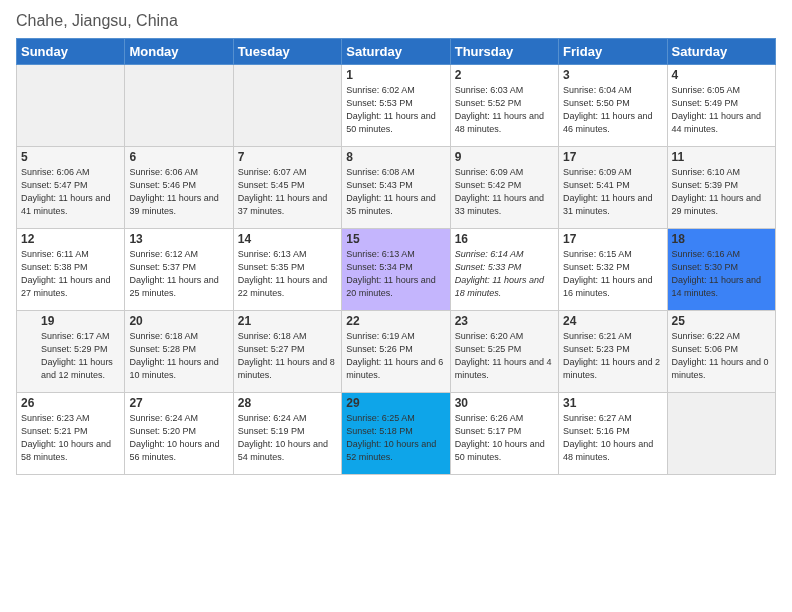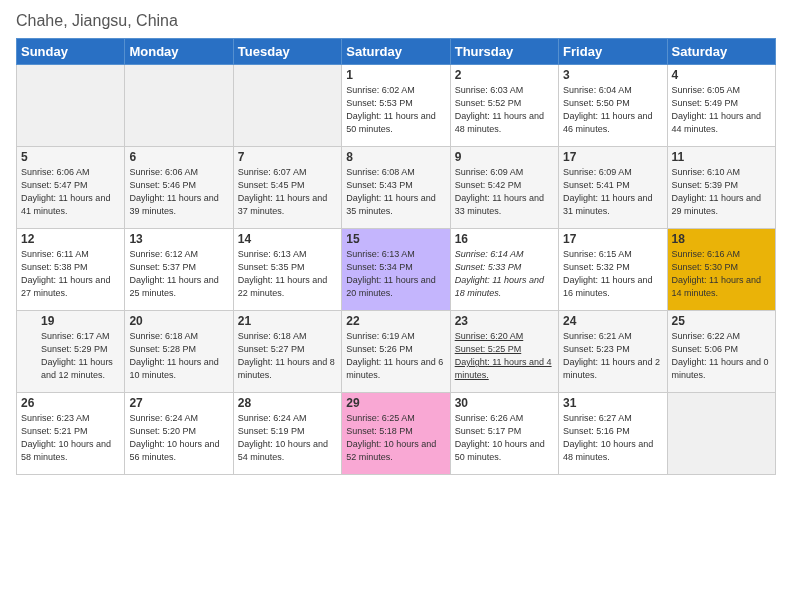--- a/index.html
+++ b/index.html
@@ -222,21 +222,21 @@
             <div class="day-info" style="white-space: pre-line; font-style: italic;">Sunrise: 6:14 AM
 Sunset: 5:33 PM
 Daylight: 11 hours and 18 minutes.</div>
           </td>
           <td style="background: rgb(255, 255, 255); margin-top: 27px;">
             <span class="day-number">17</span>
             <div class="day-info" style="white-space: pre-line;">Sunrise: 6:15 AM
 Sunset: 5:32 PM
 Daylight: 11 hours and 16 minutes.</div>
           </td>
-          <td style="background: #eab308;">
+          <td style="background: #3b82f6;">
             <span class="day-number">18</span>
             <div class="day-info" style="white-space: pre-line;">Sunrise: 6:16 AM
 Sunset: 5:30 PM
 Daylight: 11 hours and 14 minutes.</div>
           </td>
         </tr>
         <tr>
           <td style="background: rgb(245, 245, 245); padding-left: 24px;">
             <span class="day-number">19</span>
             <div class="day-info" style="white-space: pre-line;">Sunrise: 6:17 AM
@@ -256,21 +256,21 @@
 Daylight: 11 hours and 8 minutes.</div>
           </td>
           <td style="background: rgb(245, 245, 245);">
             <span class="day-number">22</span>
             <div class="day-info" style="white-space: pre-line;">Sunrise: 6:19 AM
 Sunset: 5:26 PM
 Daylight: 11 hours and 6 minutes.</div>
           </td>
           <td style="background: rgb(245, 245, 245);">
             <span class="day-number">23</span>
-            <div class="day-info" style="white-space: pre-line; text-decoration: underline;">Sunrise: 6:20 AM
+            <div class="day-info" style="white-space: pre-line;">Sunrise: 6:20 AM
 Sunset: 5:25 PM
 Daylight: 11 hours and 4 minutes.</div>
           </td>
           <td style="background: rgb(245, 245, 245);">
             <span class="day-number">24</span>
             <div class="day-info" style="white-space: pre-line;">Sunrise: 6:21 AM
 Sunset: 5:23 PM
 Daylight: 11 hours and 2 minutes.</div>
           </td>
           <td style="background: rgb(245, 245, 245);">
@@ -292,21 +292,21 @@
             <div class="day-info" style="white-space: pre-line;">Sunrise: 6:24 AM
 Sunset: 5:20 PM
 Daylight: 10 hours and 56 minutes.</div>
           </td>
           <td style="background: rgb(255, 255, 255);">
             <span class="day-number">28</span>
             <div class="day-info" style="white-space: pre-line;">Sunrise: 6:24 AM
 Sunset: 5:19 PM
 Daylight: 10 hours and 54 minutes.</div>
           </td>
-          <td style="background: #f9a8d4;">
+          <td style="background: #0ea5e9;">
             <span class="day-number">29</span>
             <div class="day-info" style="white-space: pre-line;">Sunrise: 6:25 AM
 Sunset: 5:18 PM
 Daylight: 10 hours and 52 minutes.</div>
           </td>
           <td style="background: rgb(255, 255, 255);">
             <span class="day-number">30</span>
             <div class="day-info" style="white-space: pre-line;">Sunrise: 6:26 AM
 Sunset: 5:17 PM
 Daylight: 10 hours and 50 minutes.</div>

